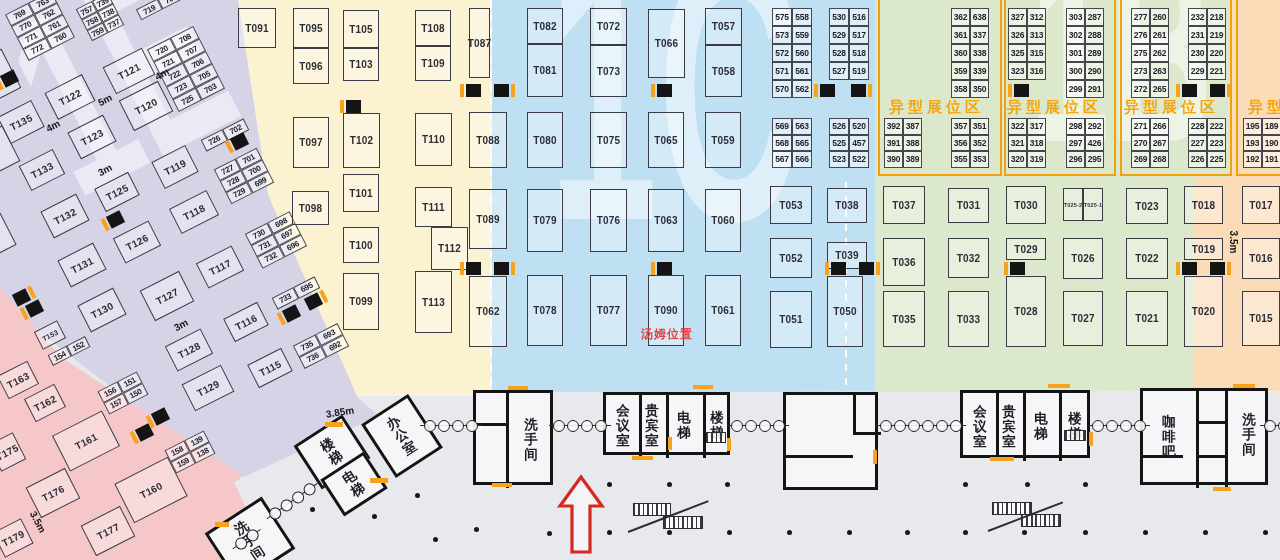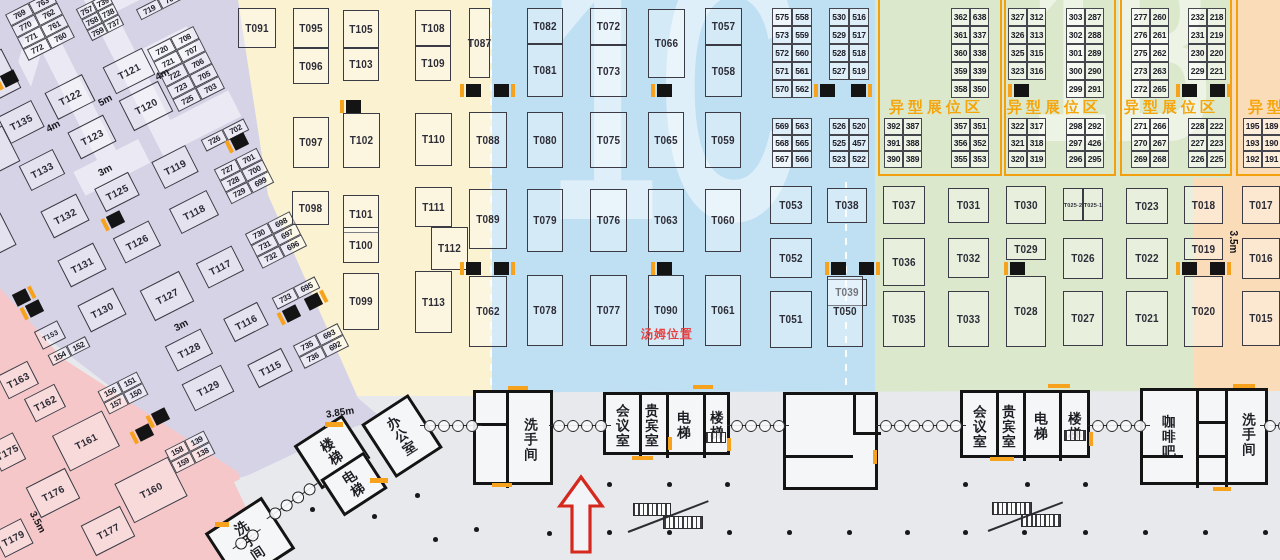--- a/index.html
+++ b/index.html
@@ -293,21 +293,21 @@
     <div class="booth" style="left: 293px; top: 8px; width: 36px; height: 40px;">T095</div>
     <div class="booth" style="left: 293px; top: 48px; width: 36px; height: 36px;">T096</div>
     <div class="booth" style="left: 343px; top: 10px; width: 36px; height: 38px;">T105</div>
     <div class="booth" style="left: 343px; top: 48px; width: 36px; height: 33px;">T103</div>
     <div class="booth" style="left: 415px; top: 10px; width: 36px; height: 36px;">T108</div>
     <div class="booth" style="left: 415px; top: 46px; width: 36px; height: 35px;">T109</div>
     <div class="booth" style="left: 293px; top: 117px; width: 36px; height: 51px;">T097</div>
     <div class="booth" style="left: 343px; top: 113px; width: 37px; height: 55px;">T102</div>
     <div class="booth" style="left: 415px; top: 113px; width: 37px; height: 53px;">T110</div>
     <div class="booth" style="left: 292px; top: 191px; width: 37px; height: 34px;">T098</div>
-    <div class="booth" style="left: 343px; top: 195px; width: 36px; height: 38px;">T101</div>
+    <div class="booth" style="left: 343px; top: 174px; width: 36px; height: 38px;">T101</div>
     <div class="booth" style="left: 343px; top: 227px; width: 36px; height: 36px;">T100</div>
     <div class="booth" style="left: 415px; top: 187px; width: 37px; height: 40px;">T111</div>
     <div class="booth" style="left: 431px; top: 227px; width: 37px; height: 43px;">T112</div>
     <div class="booth" style="left: 343px; top: 273px; width: 36px; height: 57px;">T099</div>
     <div class="booth" style="left: 415px; top: 271px; width: 37px; height: 62px;">T113</div>
     <div class="booth" style="left: 469px; top: 8px; width: 21px; height: 70px;">T087</div>
     <div class="booth" style="left: 469px; top: 112px; width: 38px; height: 56px;">T088</div>
     <div class="booth" style="left: 469px; top: 189px; width: 38px; height: 60px;">T089</div>
     <div class="booth" style="left: 469px; top: 276px; width: 38px; height: 71px;">T062</div>
     <div class="booth" style="left: 527px; top: 8px; width: 36px; height: 36px;">T082</div>
@@ -326,21 +326,21 @@
     <div class="booth" style="left: 648px; top: 189px; width: 36px; height: 63px;">T063</div>
     <div class="booth" style="left: 705px; top: 189px; width: 36px; height: 63px;">T060</div>
     <div class="booth" style="left: 527px; top: 275px; width: 36px; height: 71px;">T078</div>
     <div class="booth" style="left: 590px; top: 275px; width: 37px; height: 71px;">T077</div>
     <div class="booth" style="left: 648px; top: 275px; width: 36px; height: 71px;">T090</div>
     <div class="booth" style="left: 705px; top: 275px; width: 36px; height: 71px;">T061</div>
     <div class="booth" style="left: 770px; top: 186px; width: 42px; height: 38px;">T053</div>
     <div class="booth" style="left: 770px; top: 238px; width: 42px; height: 40px;">T052</div>
     <div class="booth" style="left: 770px; top: 291px; width: 42px; height: 57px;">T051</div>
     <div class="booth" style="left: 827px; top: 188px; width: 40px; height: 35px;">T038</div>
-    <div class="booth" style="left: 827px; top: 242px; width: 40px; height: 27px; margin-top: 37px;">T039</div>
+    <div class="booth" style="left: 827px; top: 242px; width: 40px; height: 27px;">T039</div>
     <div class="booth" style="left: 827px; top: 276px; width: 36px; height: 71px;">T050</div>
     <div class="booth" style="left: 883px; top: 186px; width: 42px; height: 38px;">T037</div>
     <div class="booth" style="left: 883px; top: 238px; width: 42px; height: 48px;">T036</div>
     <div class="booth" style="left: 883px; top: 291px; width: 42px; height: 56px;">T035</div>
     <div class="booth" style="left: 948px; top: 188px; width: 41px; height: 35px;">T031</div>
     <div class="booth" style="left: 948px; top: 238px; width: 41px; height: 40px;">T032</div>
     <div class="booth" style="left: 948px; top: 291px; width: 41px; height: 56px;">T033</div>
     <div class="booth" style="left: 1006px; top: 186px; width: 40px; height: 38px;">T030</div>
     <div class="booth" style="left: 1006px; top: 238px; width: 40px; height: 22px;">T029</div>
     <div class="booth" style="left: 1006px; top: 276px; width: 40px; height: 71px;">T028</div>

